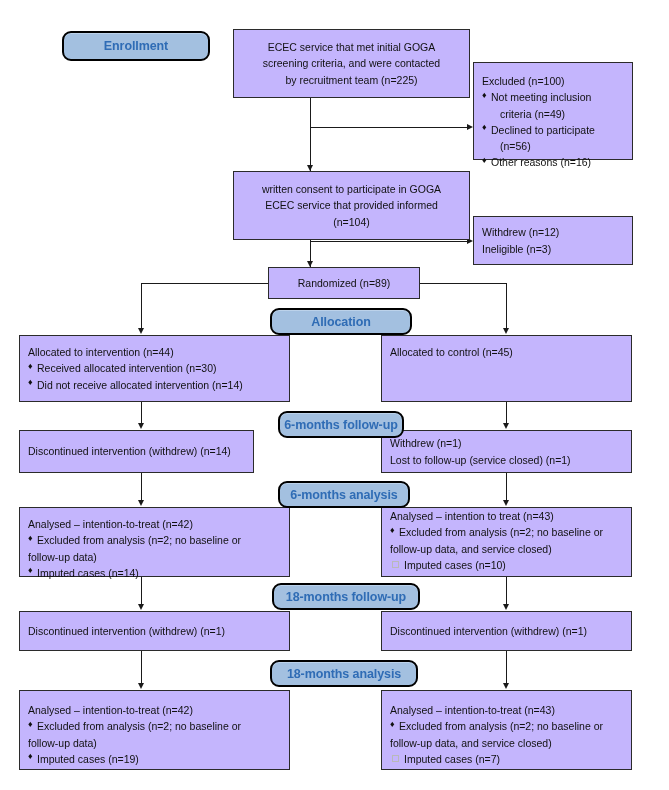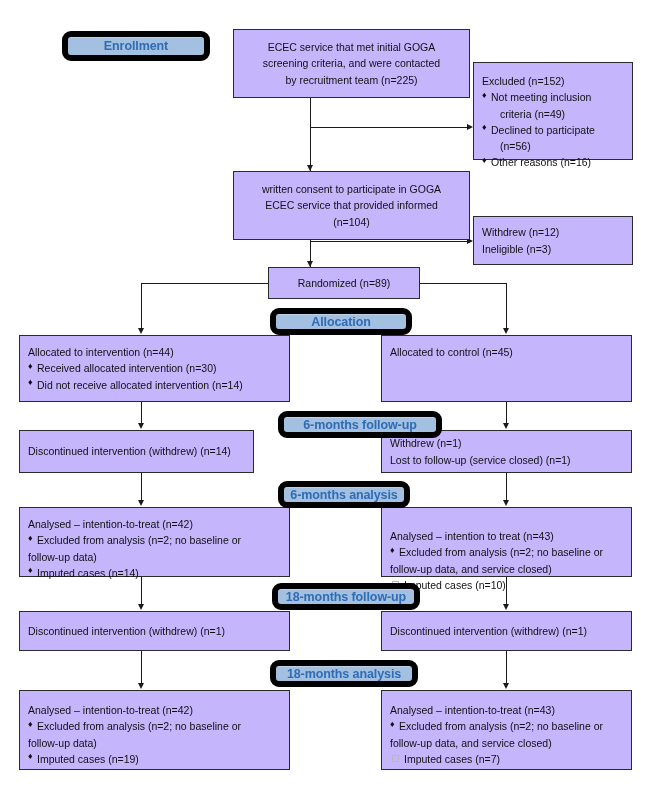--- a/index.html
+++ b/index.html
@@ -62,21 +62,21 @@
     line-height:0;
   }
   .bl .ind{ display:block; padding-left:9px; }
   .bl .ind0{ display:block; padding-left:0px; }
 
   
   .badge{
     position:absolute;
     box-sizing:border-box;
     background:#a3c0e0;
-    border:6px solid #000000;
+    border:2px solid #000000;
     border-radius:9px;
     color:#2f6cb5;
     font-weight:bold;
     font-size:12.5px;
     display:flex;
     align-items:center;
     justify-content:center;
     letter-spacing:-0.1px;
     z-index:6;
     box-shadow:inset 0 1px 0 #bcd2ea;
@@ -121,21 +121,21 @@
     <span>Enrollment</span>
   </div>
 
   <div class="box center vcenter" style="left:233px;top:29px;width:237px;height:69px;">
     <span class="line">ECEC service that met initial GOGA</span>
     <span class="line">screening criteria, and were contacted</span>
     <span class="line">by recruitment team (n=225)</span>
   </div>
 
   <div class="box" style="left:473px;top:62px;width:160px;height:98px;padding-top:10px;">
-    <span class="line">Excluded (n=152)</span>
+    <span class="line">Excluded (n=100)</span>
 
     <span class="bl">
       <span class="bullet">♦</span>
       <span class="ind0">Not meeting inclusion</span>
       <span class="ind">criteria (n=49)</span>
     </span>
 
     <span class="bl">
       <span class="bullet">♦</span>
       <span class="ind0">Declined to participate</span>
@@ -198,21 +198,21 @@
 
   <div class="box" style="left:381px;top:335px;width:251px;height:67px;padding-top:8px;">
     <span class="line">Allocated to control (n=45)</span>
   </div>
 
   <div class="vline" style="left:141px;top:402px;height:22px;"></div>
   <div class="arrow-down" style="left:138px;top:423px;"></div>
   <div class="vline" style="left:506px;top:402px;height:22px;"></div>
   <div class="arrow-down" style="left:503px;top:423px;"></div>
 
-  <div class="badge" style="left:278px;top:411px;width:164px;height:27px;">
+  <div class="badge" style="left:278px;top:411px;width:126px;height:27px;">
     <span>6-months follow-up</span>
   </div>
 
   <div class="box vcenter" style="left:19px;top:430px;width:235px;height:43px;">
     <span class="line">Discontinued intervention (withdrew) (n=14)</span>
   </div>
 
   <div class="box vcenter" style="left:381px;top:430px;width:251px;height:43px;">
     <span class="line">Withdrew (n=1)</span>
     <span class="line">Lost to follow-up (service closed) (n=1)</span>
@@ -233,21 +233,21 @@
       <span class="bullet">♦</span>
       <span class="ind0">Excluded from analysis (n=2; no baseline or</span>
     </span>
     <span class="line" style="display:block;">follow-up data)</span>
     <span class="bl">
       <span class="bullet">♦</span>
       <span class="ind0">Imputed cases (n=14)</span>
     </span>
   </div>
 
-  <div class="box" style="left:381px;top:507px;width:251px;height:70px;padding-top:20px;">
+  <div class="box" style="left:381px;top:507px;width:251px;height:70px;padding-top:0;">
     <span class="line">Analysed – intention to treat (n=43)</span>
     <span class="bl">
       <span class="bullet">♦</span>
       <span class="ind0">Excluded from analysis (n=2; no baseline or</span>
     </span>
     <span class="line" style="display:block;">follow-up data, and service closed)</span>
     <span class="bl sq">
       <span class="bullet"></span>
       <span class="ind0">Imputed cases (n=10)</span>
     </span>

